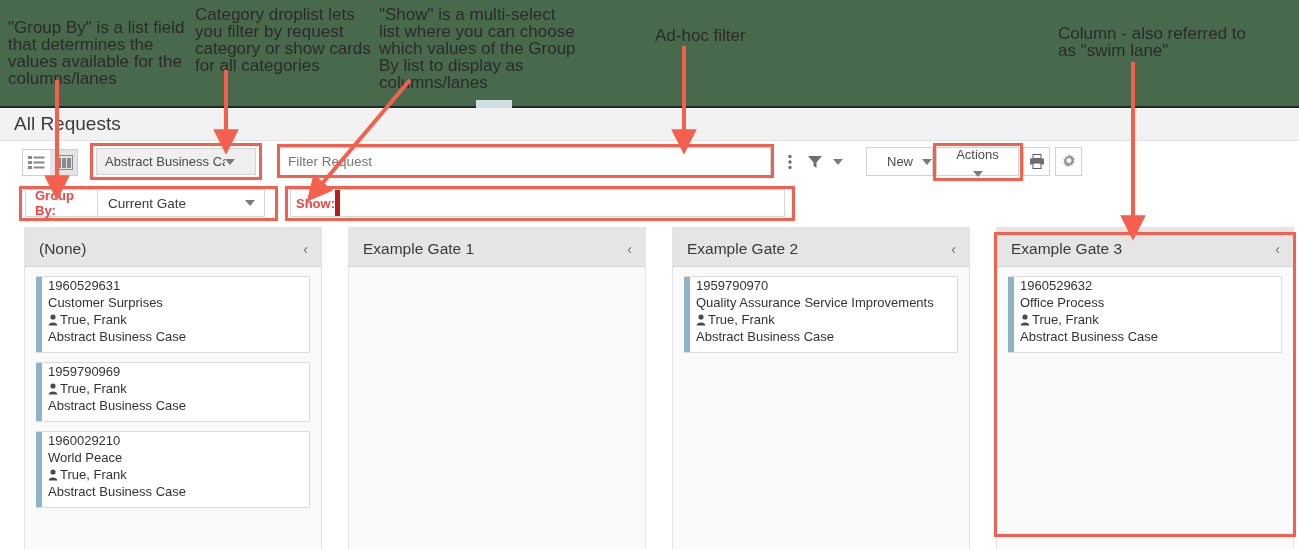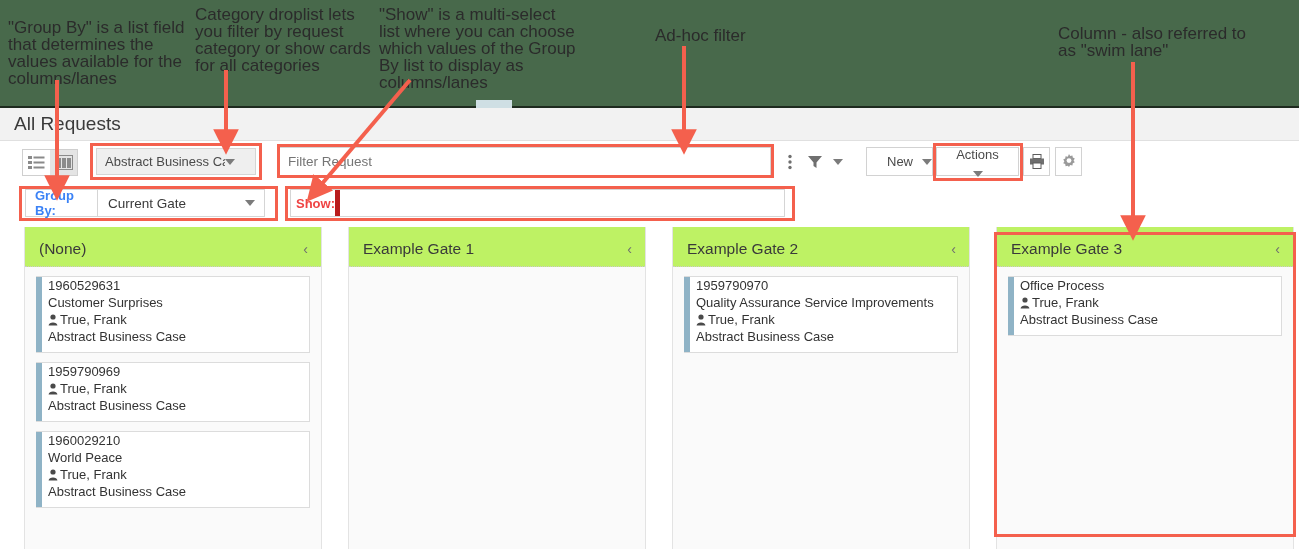--- a/index.html
+++ b/index.html
@@ -125,21 +125,21 @@
   .groupby-wrap {
     position: absolute; left: 25px; top: 189px;
     width: 240px; height: 28px;
     display: flex; align-items: center;
     border: 1px solid #d5d5d5; background: #fff;
     box-sizing: border-box;
   }
   .gb-label {
     width: 72px; height: 100%;
     display: flex; align-items: center;
-    font-size: 13px; font-weight: bold; color: #3b82f6;
+    font-size: 13px; font-weight: bold; color: #ef4444;
     padding-left: 9px; box-sizing: border-box;
     border-right: 1px solid #d5d5d5;
   }
   .gb-value {
     flex: 1; display: flex; align-items: center;
     justify-content: space-between;
     padding: 0 9px 0 10px;
     font-size: 13.5px; color: #3a3a3a;
   }
   .show-wrap {
@@ -166,21 +166,21 @@
   .column {
     position: absolute; top: 0;
     width: 298px; height: 322px;
     background: #fafafa;
     border-left: 1px solid #e3e3e3;
     border-right: 1px solid #e3e3e3;
     box-sizing: border-box;
   }
   .col-header {
     height: 40px;
-    background: #bef264;
+    background: #e5e5e5;
     border-bottom: 1px dotted #cacaca;
     display: flex; align-items: center;
     justify-content: space-between;
     padding: 4px 13px 0 14px;
     box-sizing: border-box;
   }
   .col-title { font-size: 15.5px; color: #3a3a3a; }
   .col-collapse { font-size: 14px; color: #6f6f6f; }
   .col-body { padding: 9px 11px 0 11px; }
 
@@ -391,20 +391,21 @@
         </div>
       </div>
     <div class="column" style="left:996px;">
         <div class="col-header">
           <div class="col-title">Example Gate 3</div>
           <div class="col-collapse">‹</div>
         </div>
         <div class="col-body">
           <div class="card">
             <div class="card-stripe" style="background: rgb(143, 179, 198);"></div>
+            <div class="card-id">1960529632</div>
             <div class="card-title">Office Process</div>
             <div class="card-owner">
               <svg width="10" height="12" viewBox="0 0 10 12">
                 <circle cx="5" cy="3" r="2.6" fill="#4a4a4a"></circle>
                 <path d="M0.6 11.5 C0.6 7.6 9.4 7.6 9.4 11.5 z" fill="#4a4a4a"></path>
               </svg>
               <span>True, Frank</span>
             </div>
             <div class="card-cat">Abstract Business Case</div>
           </div>

